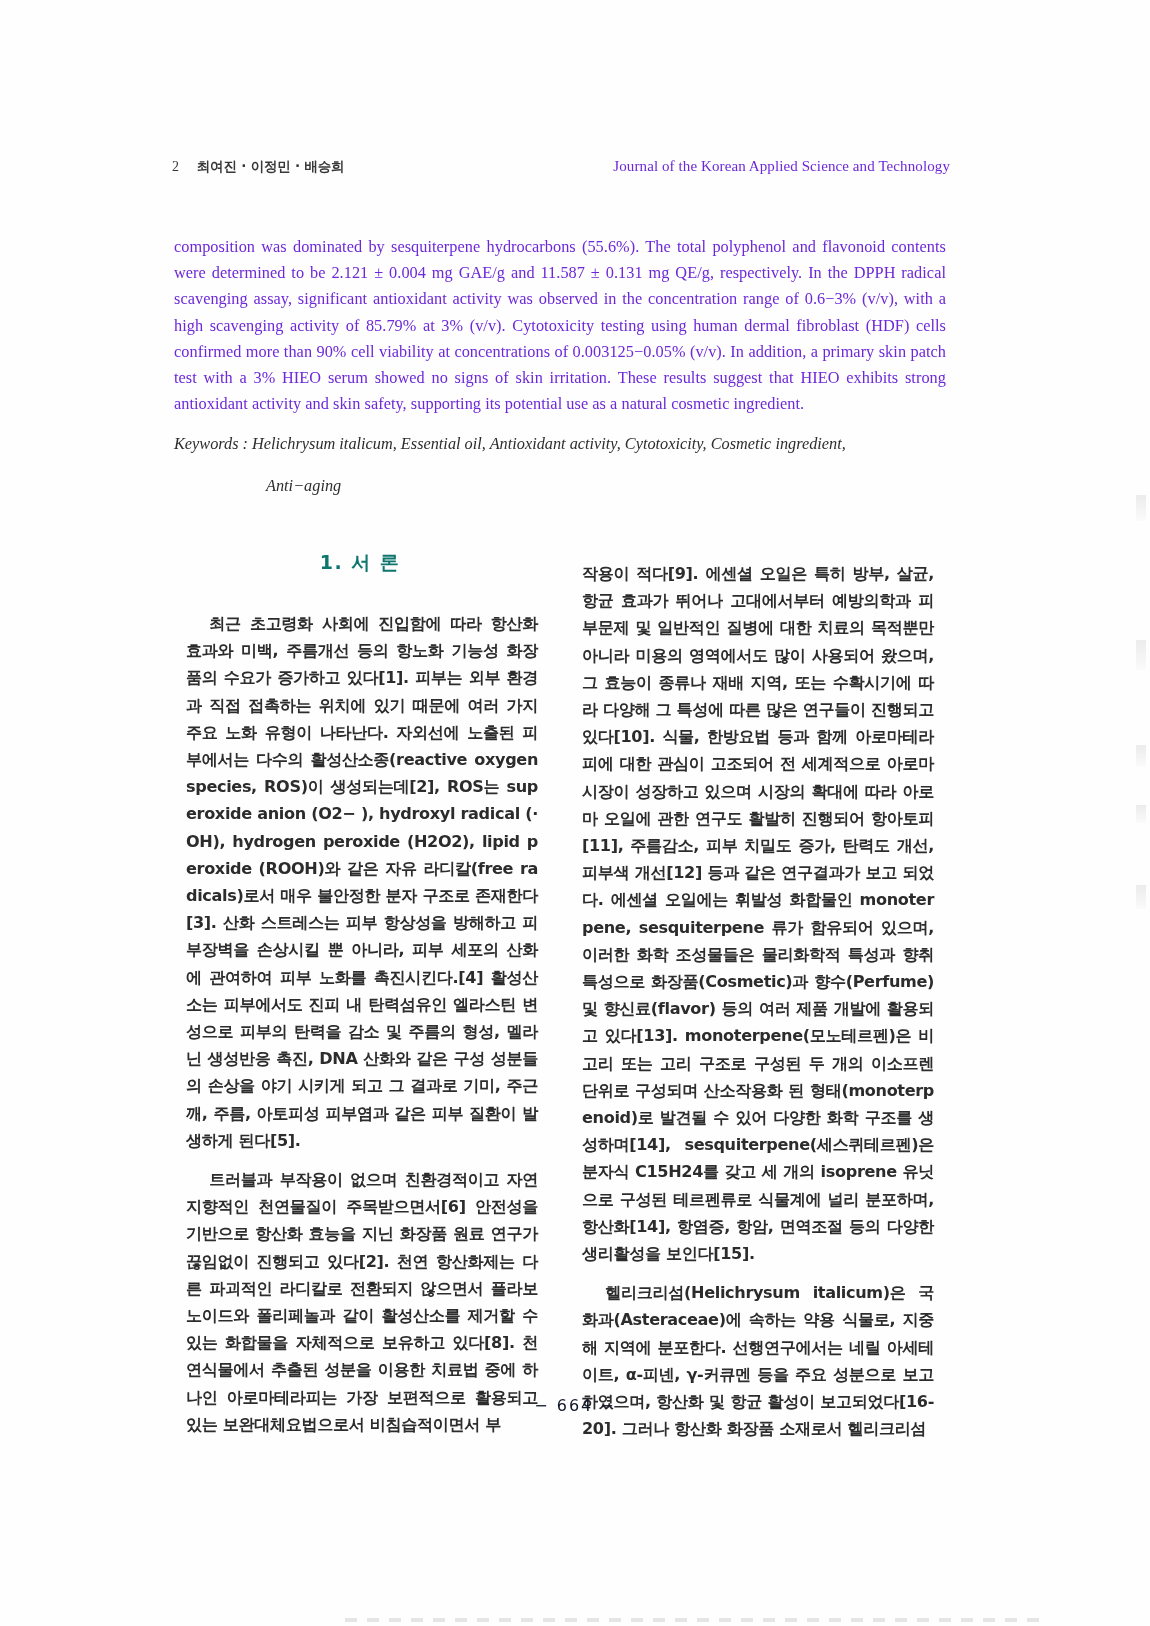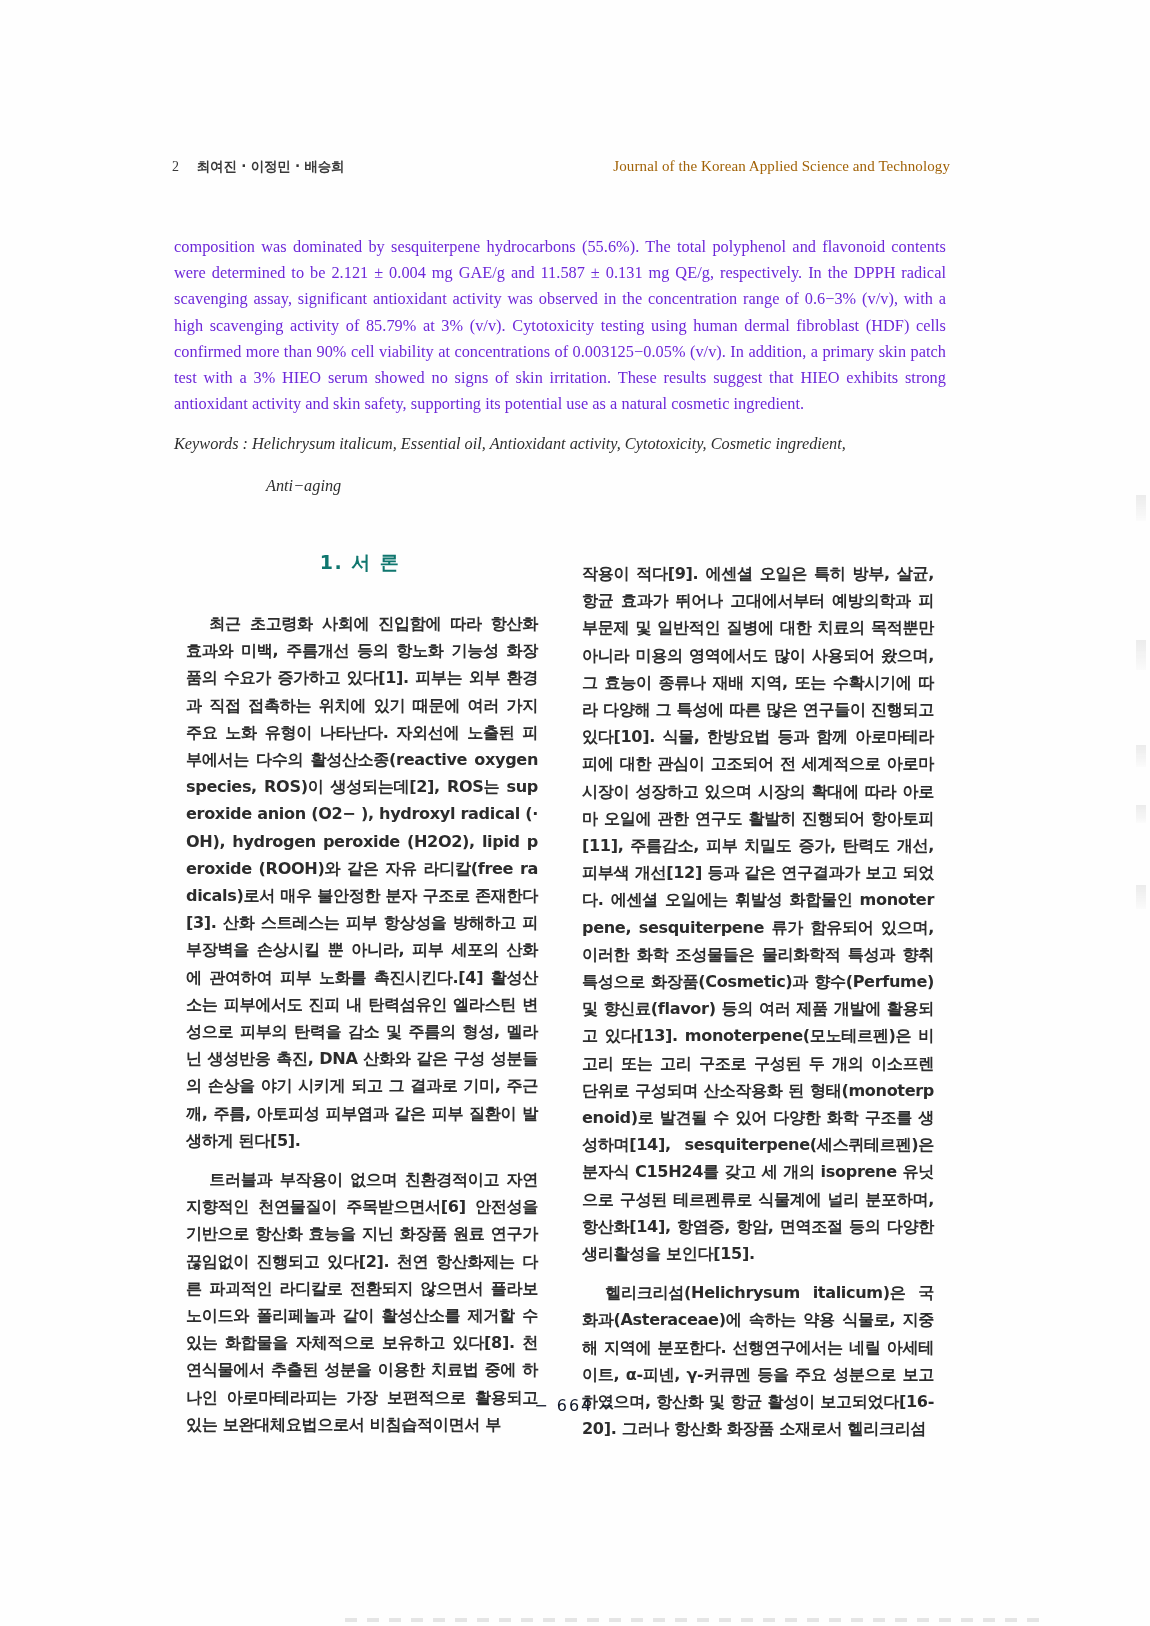--- a/index.html
+++ b/index.html
@@ -48,21 +48,21 @@
     font-weight: 600;
   }
   .runhead-pageno {
     font-family: "Liberation Serif", serif;
     font-weight: 400;
     font-size: 14px;
   }
   .runhead-right {
     font-family: "Liberation Serif", "DejaVu Serif", serif;
     font-size: 15px;
-    color: #a16207;
+    color: #6d28d9;
     letter-spacing: 0.1px;
   }
 
   
   .abstract {
     position: absolute;
     left: 174px;
     top: 234px;
     width: 772px;
     font-size: 16.3px;

